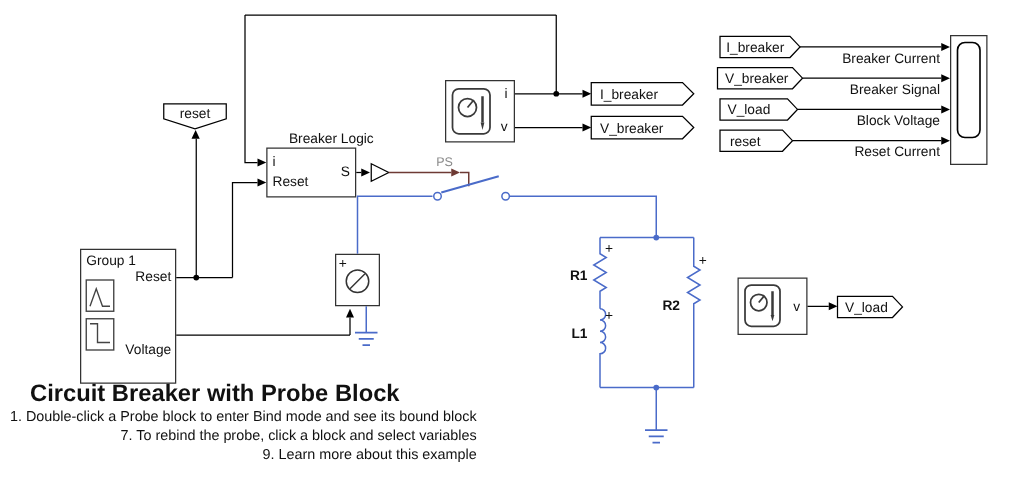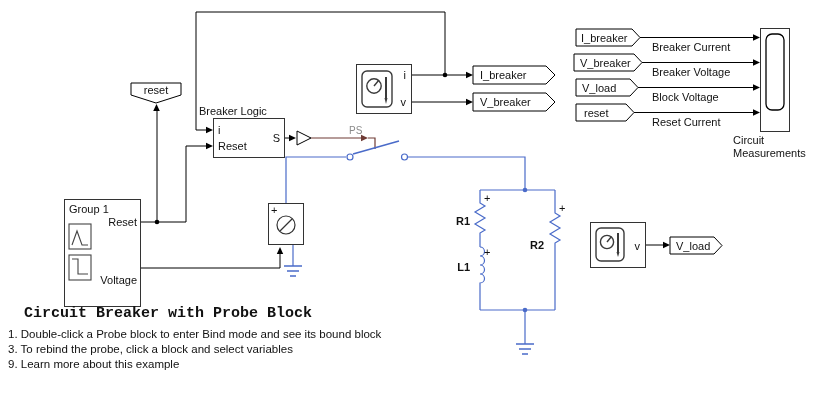--- a/index.html
+++ b/index.html
@@ -7,27 +7,27 @@
   .canvas {
     position:relative; width:827px; height:403px; background:#ffffff;
     font-family:"Liberation Sans", sans-serif; color:#111; overflow:hidden;
   }
   .block {
     position:absolute; background:#ffffff; border:1px solid #333;
   }
   .lbl {
     position:absolute; font-size:11px; line-height:13px; white-space:nowrap; color:#111;
   }
-  .ctr { text-align:left; }
+  .ctr { text-align:right; }
   .rt  { text-align:right;font-weight:bold; }
   .wrap { white-space:normal; }
   svg.overlay { position:absolute; left:0; top:0; }
   svg text { font-family:"Liberation Sans", sans-serif; font-size:11px; fill:#111; }
-  .anno-title { position:absolute; font-size:15px; font-weight:bold; white-space:nowrap;font-family:Liberation Mono, monospace; }
-  .anno-steps { position:absolute; font-size:11.5px; line-height:15px; white-space:nowrap; }
+  .anno-title { position:absolute; font-size:19px; font-weight:bold; white-space:nowrap; }
+  .anno-steps { position:absolute; font-size:11.5px; line-height:15px; white-space:nowrap;text-align:right; }
 </style>
 </head>
 <body>
 
 <div class="canvas">
 
   <div class="lbl ctr" style="left:199px;top:105px;width:100px">Breaker Logic</div>
   <div class="block" style="left:213px;top:118px;width:72px;height:40px">
     <span class="lbl" style="left:4px;top:5px">i</span>
     <span class="lbl" style="left:4px;top:21px">Reset</span>
@@ -45,37 +45,36 @@
     <span class="lbl" style="right:5px;top:31px">v</span>
   </div>
 
   <div class="block" style="left:590px;top:222px;width:56px;height:46px">
     <span class="lbl" style="right:5px;top:17px">v</span>
   </div>
 
   <div class="block" style="left:268px;top:203px;width:36px;height:42px"></div>
 
   <div class="block" style="left:760px;top:28px;width:30px;height:104px"></div>
-  <div class="lbl ctr wrap" style="left:733px;top:134px;width:84px">Circuit Measurements</div>
 
   <div class="lbl ctr" style="left:652px;top:41px;width:100px">Breaker Current</div>
-  <div class="lbl ctr" style="left:652px;top:66px;width:100px">Breaker Voltage</div>
+  <div class="lbl ctr" style="left:652px;top:66px;width:100px">Breaker Signal</div>
   <div class="lbl ctr" style="left:652px;top:91px;width:100px">Block Voltage</div>
   <div class="lbl ctr" style="left:652px;top:116px;width:100px">Reset Current</div>
 
   <div class="lbl rt" style="left:446px;top:215px;width:24px">R1</div>
   <div class="lbl rt" style="left:446px;top:261px;width:24px">L1</div>
   <div class="lbl rt" style="left:520px;top:239px;width:24px">R2</div>
 
   <div class="lbl" style="left:349px;top:124px;font-size:10px;color:#8a8a8a">PS</div>
 
   <div class="anno-title" style="left:24px;top:305px">Circuit Breaker with Probe Block</div>
   <div class="anno-steps" style="left:8px;top:327px">
     <div>1. Double-click a Probe block to enter Bind mode and see its bound block</div>
-    <div>3. To rebind the probe, click a block and select variables</div>
+    <div>7. To rebind the probe, click a block and select variables</div>
     <div>9. Learn more about this example</div>
   </div>
 
   <svg class="overlay" width="827" height="403" viewBox="0 0 827 403">
 
     <g stroke="#000" stroke-width="1" fill="none">
       <path d="M196,12 H445 M196,12 V130 H206 M445,12 V75"></path>
       <path d="M412,75 H466"></path>
       <path d="M412,102 H466"></path>
       <path d="M141,222 H186 M157,222 V111 M186,222 V146 H206"></path>

